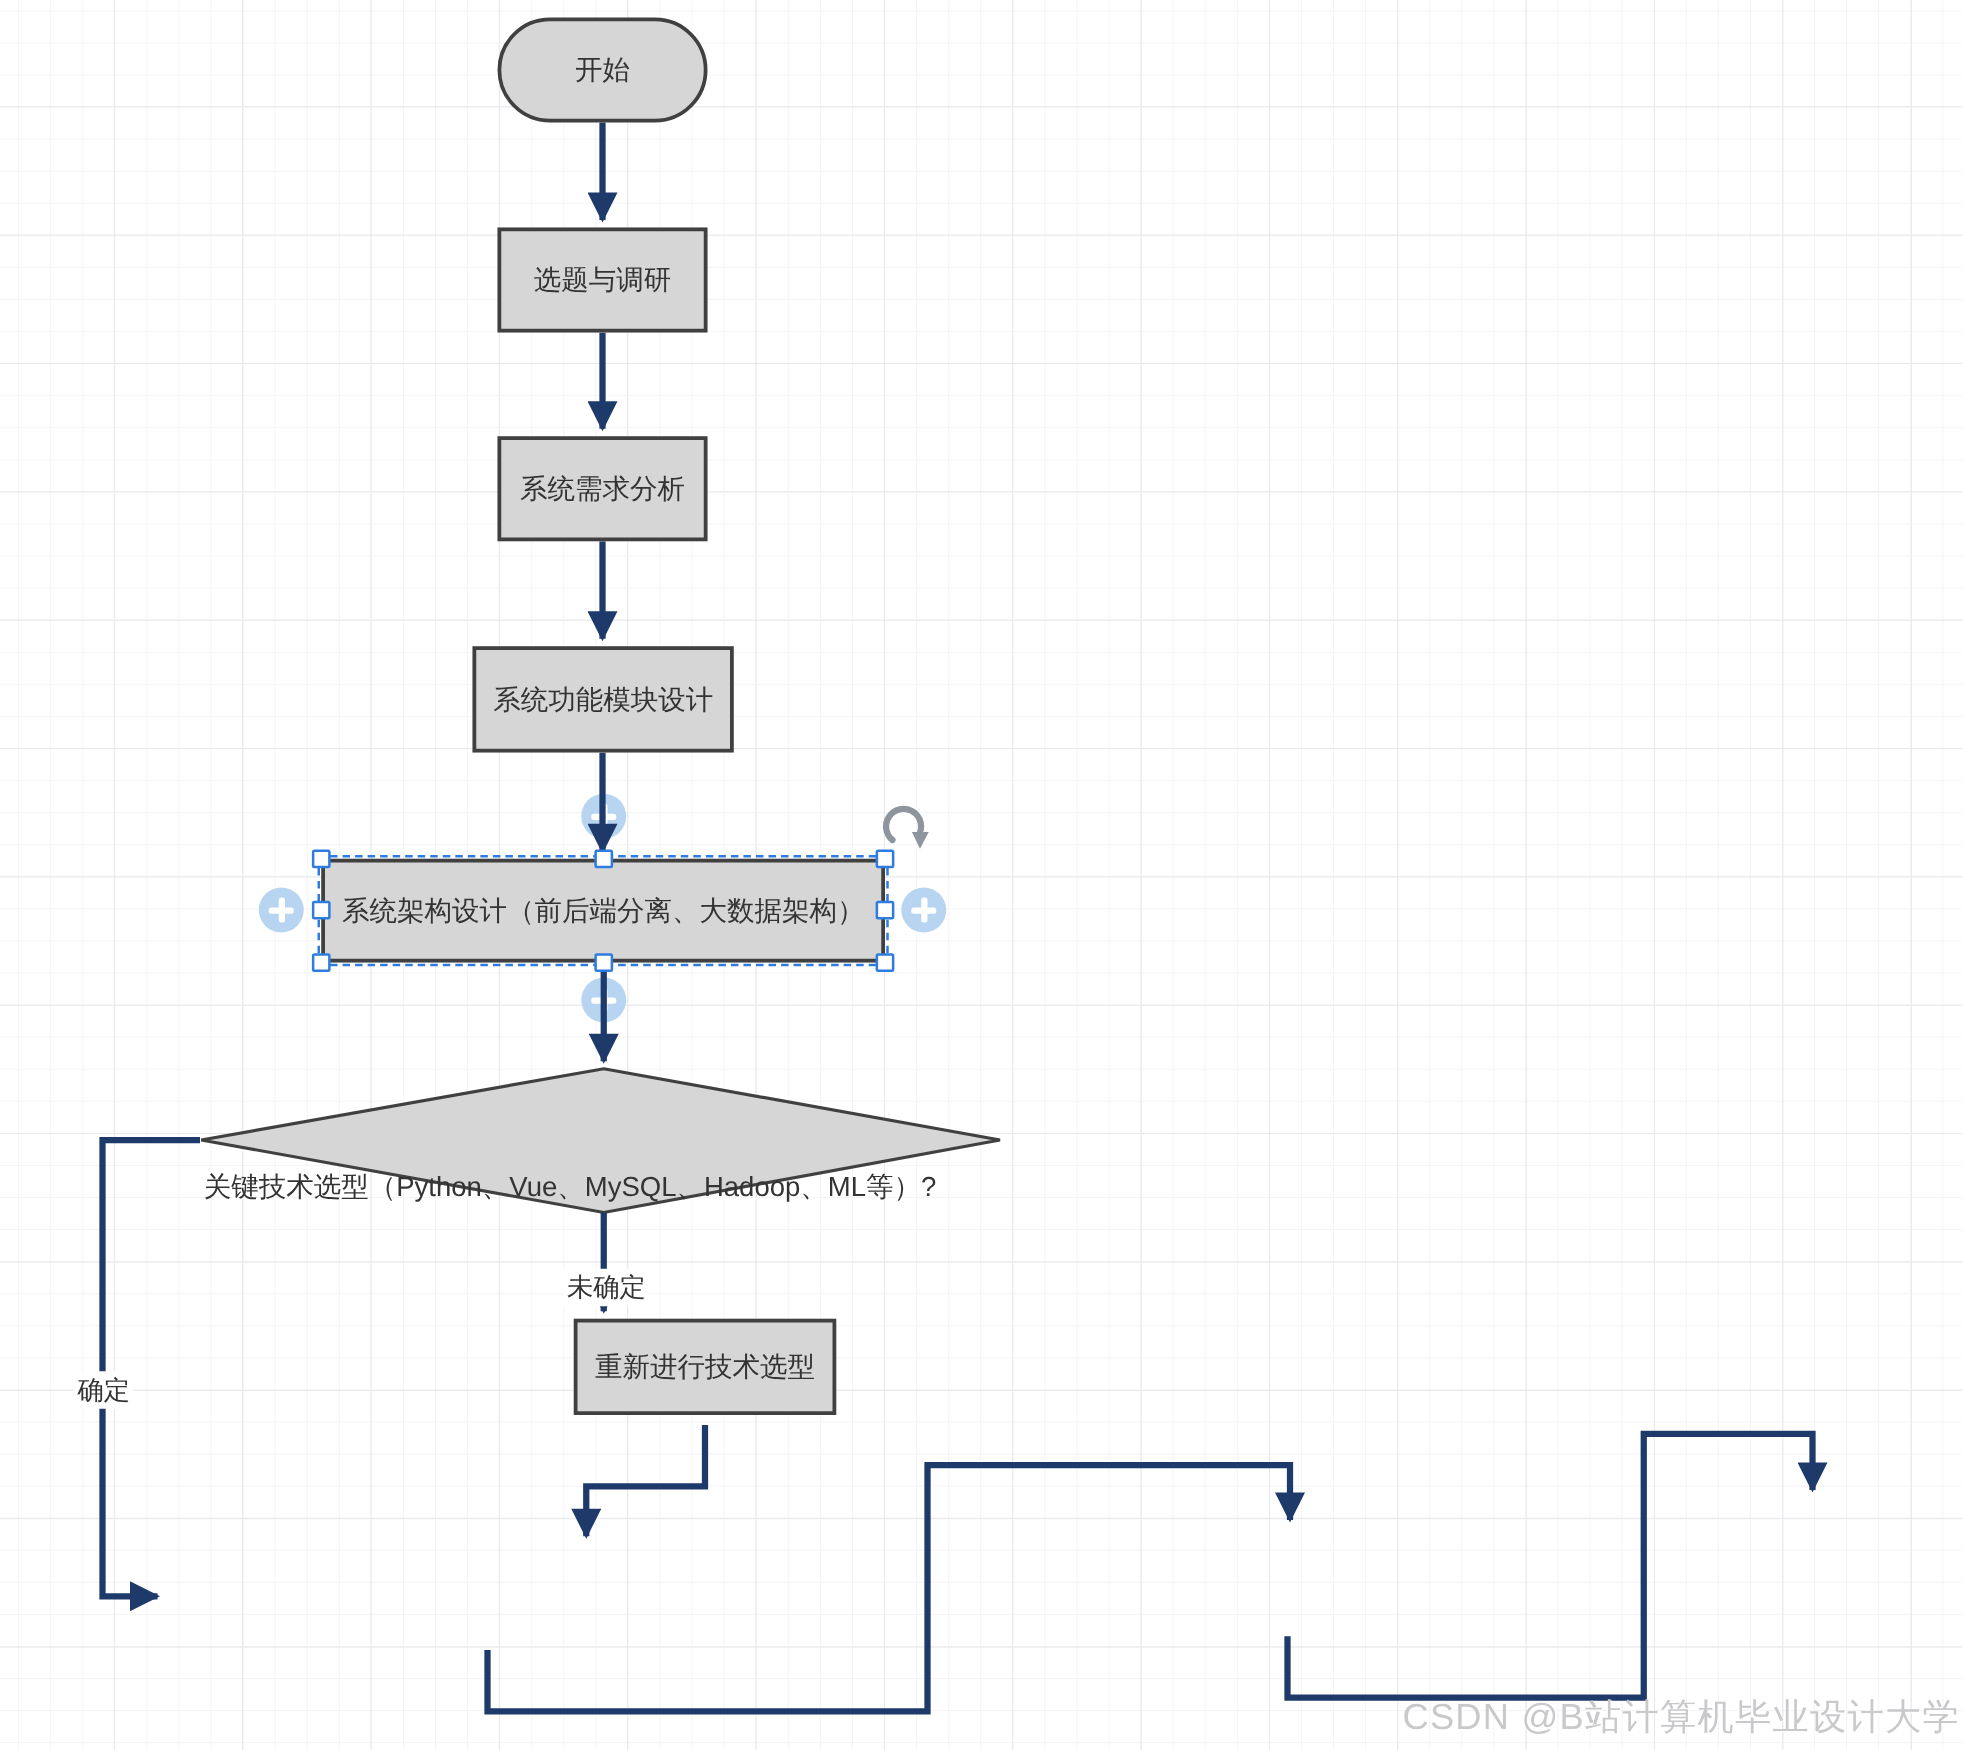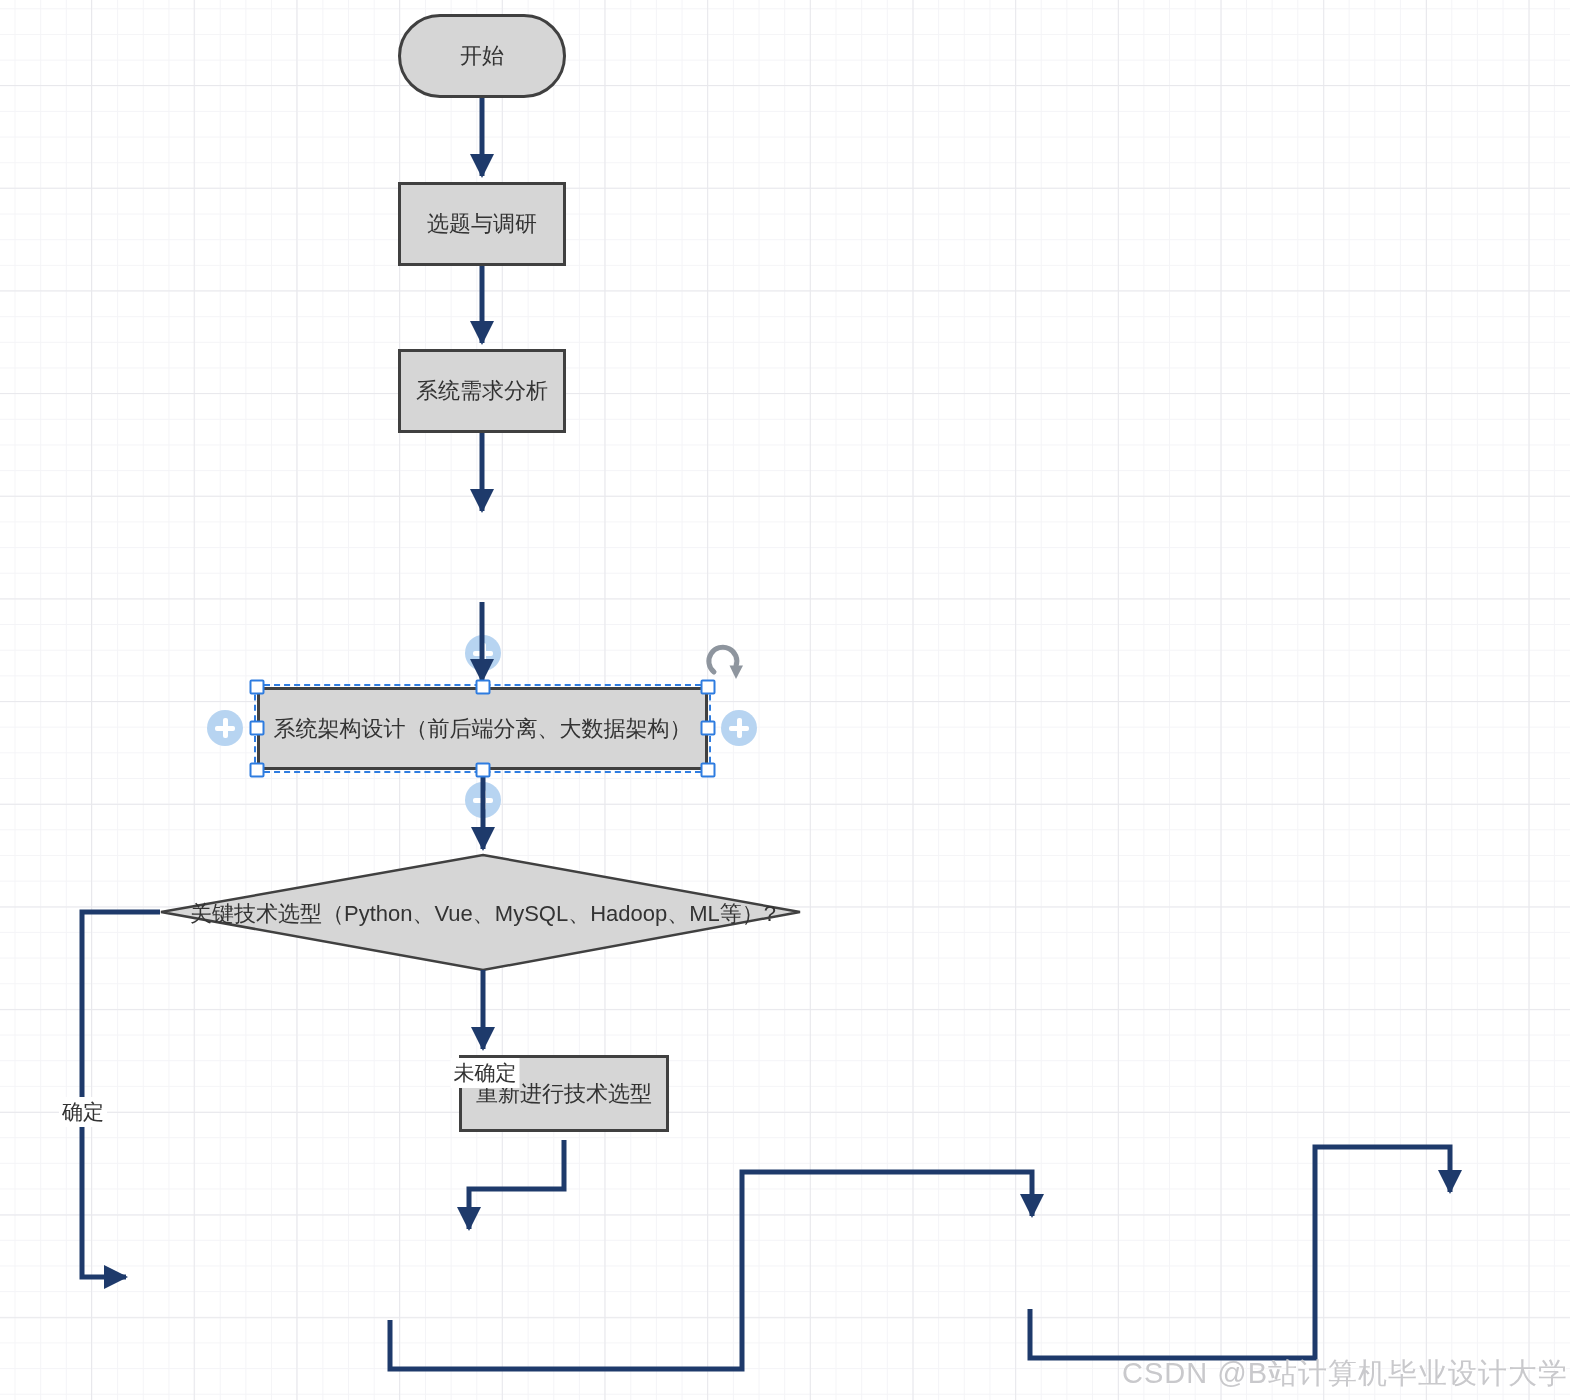--- a/index.html
+++ b/index.html
@@ -19,21 +19,21 @@
   svg.edges{position:absolute;left:0;top:0;z-index:2;}
   .node{
     position:absolute;z-index:3;box-sizing:border-box;
     background:#d6d6d6;border:3px solid #404040;
     display:flex;align-items:center;justify-content:center;
     font-size:22px;color:#333;text-align:center;white-space:nowrap;
   }
   .terminator{border-radius:42px;}
   .diamond-label{
     position:absolute;z-index:3;font-size:22px;color:#333;
-    text-align:center;white-space:nowrap;overflow:visible;
+    white-space:nowrap;overflow:visible;margin-top:36px;
   }
   .edge-label{
     position:absolute;z-index:4;transform:translate(-50%,-50%);
     background:#fff;padding:1px 3px;font-size:21px;color:#333;white-space:nowrap;
   }
   
   .selection-rect{
     position:absolute;z-index:4;box-sizing:border-box;
     border:2px dashed #2e7ce0;background:transparent;pointer-events:none;
   }
@@ -108,35 +108,38 @@
   </div>
 
   <div class="node" style="left:398px;top:182px;width:168px;height:84px">
     <span>选题与调研</span>
   </div>
 
   <div class="node" style="left:398px;top:349px;width:168px;height:84px">
     <span>系统需求分析</span>
   </div>
 
+  <div class="node" style="left:378px;top:517px;width:209px;height:85px">
+    <span>系统功能模块设计</span>
+  </div>
 
   <div class="node" style="left:257px;top:687px;width:451px;height:83px">
     <span>系统架构设计（前后端分离、大数据架构）</span>
   </div>
 
   <div class="diamond-label" style="left:163px;top:899px;width:640px">关键技术选型（Python、Vue、MySQL、Hadoop、ML等）?</div>
 
   <div class="node" style="left:459px;top:1055px;width:210px;height:77px">
     <span>重新进行技术选型</span>
   </div>
 
 
 
 
-  <div class="edge-label" style="left:485px;top:1073px">未确定</div>
+  <div class="edge-label" style="left:485px;top:1030px">未确定</div>
   <div class="edge-label" style="left:83px;top:1112px">确定</div>
 
   <div class="selection-rect" style="left:254px;top:684px;width:457px;height:89px"></div>
 
   <div class="handle" style="left:257px;top:687px"></div>
   <div class="handle" style="left:483px;top:687px"></div>
   <div class="handle" style="left:708px;top:687px"></div>
   <div class="handle" style="left:257px;top:728px"></div>
   <div class="handle" style="left:708px;top:728px"></div>
   <div class="handle" style="left:257px;top:770px"></div>

